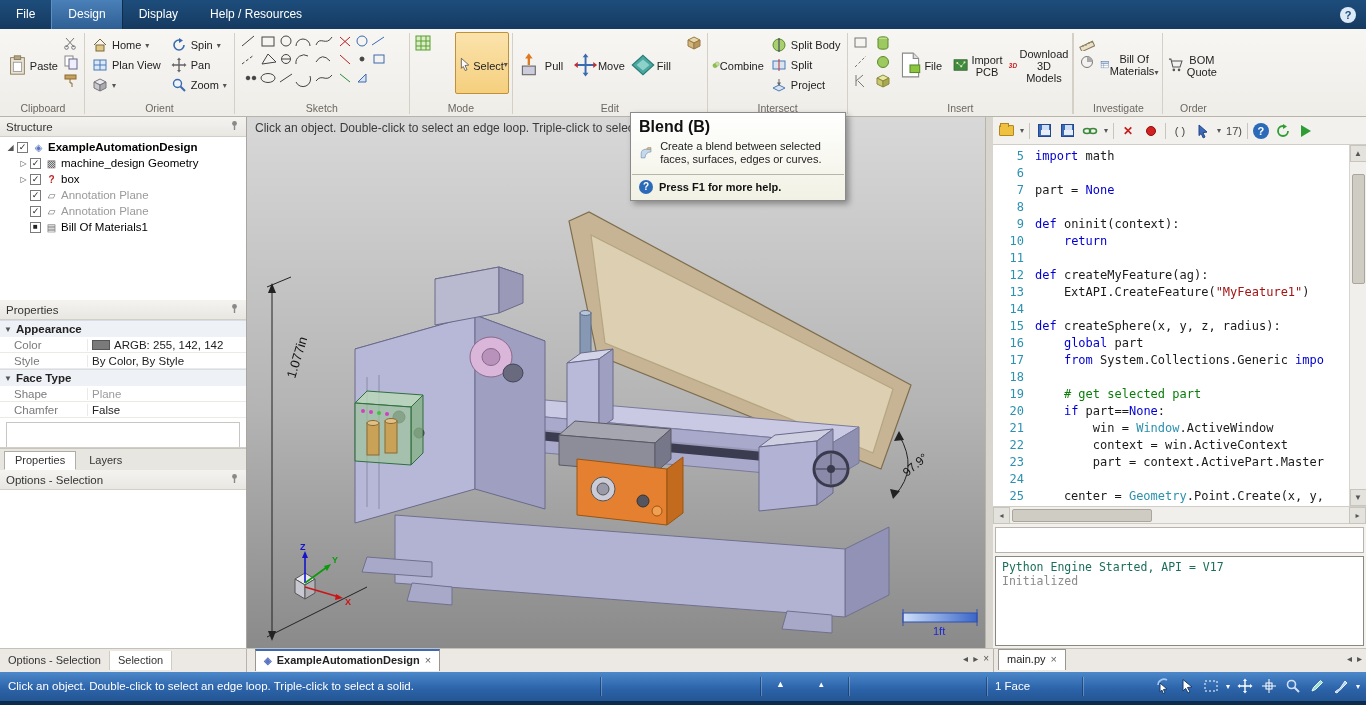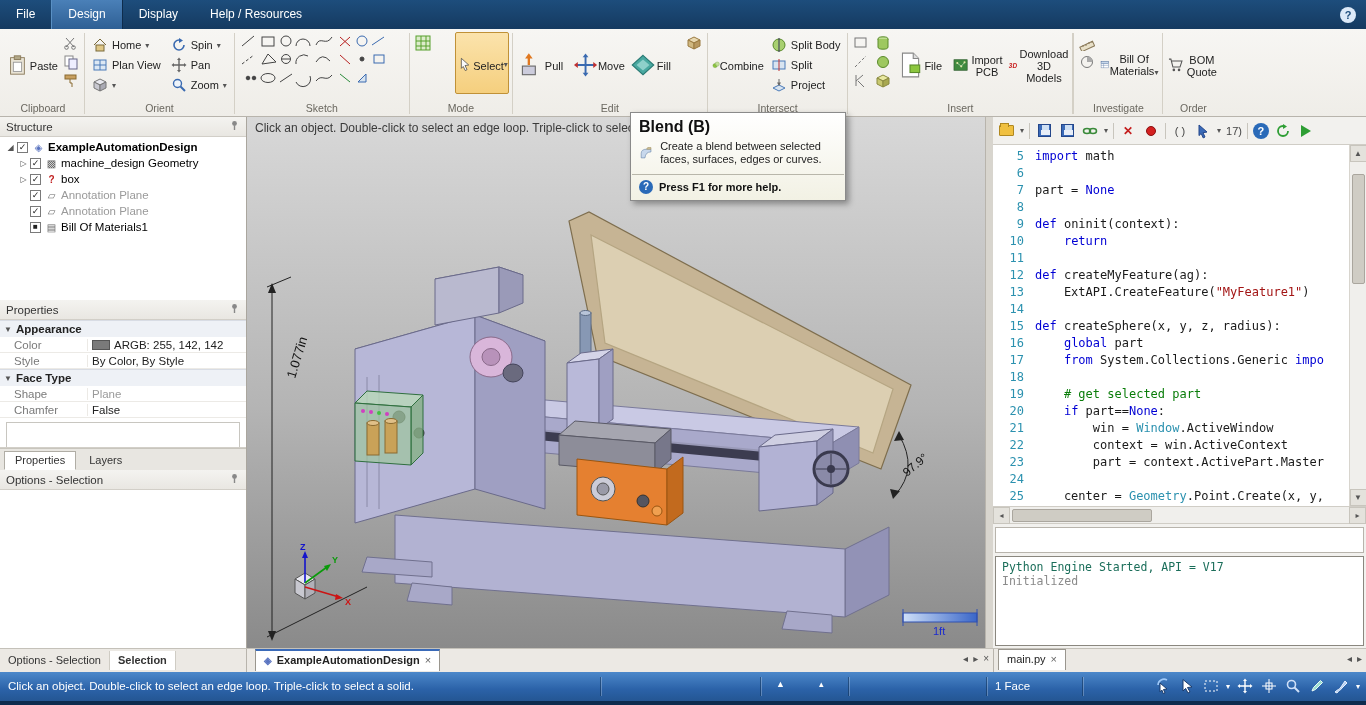--- a/index.html
+++ b/index.html
@@ -100,21 +100,21 @@
   #console { flex:1; background:#fff; border:1px solid #8a877f; margin:0 2px 2px; padding:3px 6px; font-family:"DejaVu Sans Mono",monospace; font-size:11.5px; line-height:14px; overflow:hidden; }
   .con-ok { color:#1b6e5a; }
   .con-dim { color:#8a8a8a; }
 
   
   #tabstrip { position:absolute; left:0; top:648px; width:1366px; height:24px; background:#ece9e4; border-top:1px solid #c4c1b9; display:flex; font-size:11px; }
   #ts-left { width:247px; display:flex; align-items:center; border-right:1px solid #b8b4ac; }
   #ts-center { width:746px; display:flex; align-items:flex-start; padding-left:8px; position:relative; }
   #ts-right { flex:1; display:flex; align-items:flex-start; padding-left:4px; position:relative; border-left:1px solid #b8b4ac; }
   .stab { padding:3px 8px 4px; color:#333; border-right:1px solid #cfccc4; }
-  .stab.active { background:#fff; font-weight:bold; }
+  .stab.active { background:#fff; font-weight:normal; }
   .dtab { display:flex; align-items:center; gap:5px; background:#fff; border:1px solid #9a968e; border-top:2px solid #3a6ab8; border-bottom:none; padding:3px 8px 5px; margin-top:0; font-weight:bold; color:#222; }
   .dtab .close { font-weight:normal; color:#666; }
   .dtab .dicon { color:#5a74c0; font-size:10px; }
   .navctl { position:absolute; right:4px; top:4px; display:flex; gap:5px; color:#555; font-size:10px; }
 
   
   #statusbar { position:absolute; left:0; top:672px; width:1366px; height:33px; background:linear-gradient(#4c88ca,#2b62a8 60%,#245693); border-bottom:4px solid #0d2b4e; color:#fff; font-size:11.5px; }
   #sb-msg { position:absolute; left:8px; top:8px; }
   .sbsep { position:absolute; top:5px; width:1px; height:19px; background:rgba(13,43,78,.5); box-shadow:1px 0 0 rgba(255,255,255,.25); }
   #sb-updock { position:absolute; left:766px; top:4px; display:flex; gap:14px; align-items:center; }

